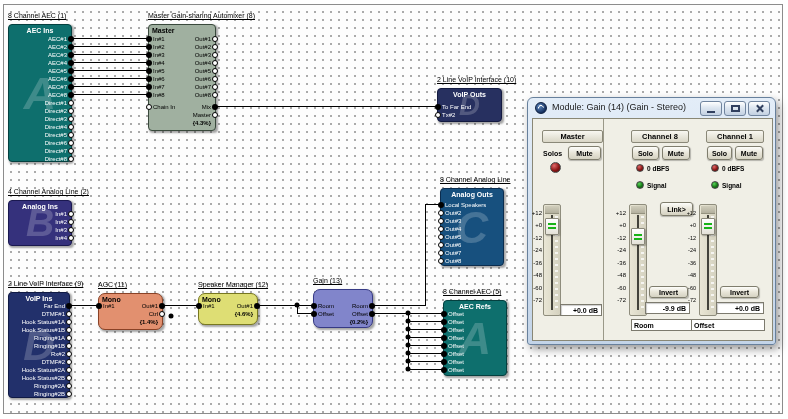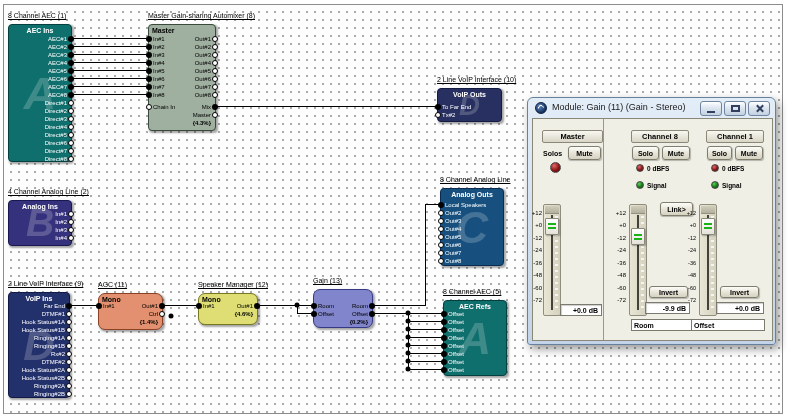--- a/index.html
+++ b/index.html
@@ -330,21 +330,21 @@
       <div class="port-row l" style="top: 65px;">Offset</div>
       <span class="conn f" style="top: 66px; left: -3px;"></span>
     </div>
   </div>
 
 <div id="dialog">
   <div class="titlebar">
     <span class="dlg-icon">
         <i></i>
       </span>
-    <span class="dlg-title">Module: Gain (11) (Gain - Stereo)</span>
+    <span class="dlg-title">Module: Gain (14) (Gain - Stereo)</span>
     <span class="winbtn" style="left:172px">
         <span class="g-min"></span>
       </span>
     <span class="winbtn" style="left:196px">
         <span class="g-max"></span>
       </span>
     <span class="winbtn" style="left:220px">
         <span class="g-x"></span>
       </span>
   </div>

